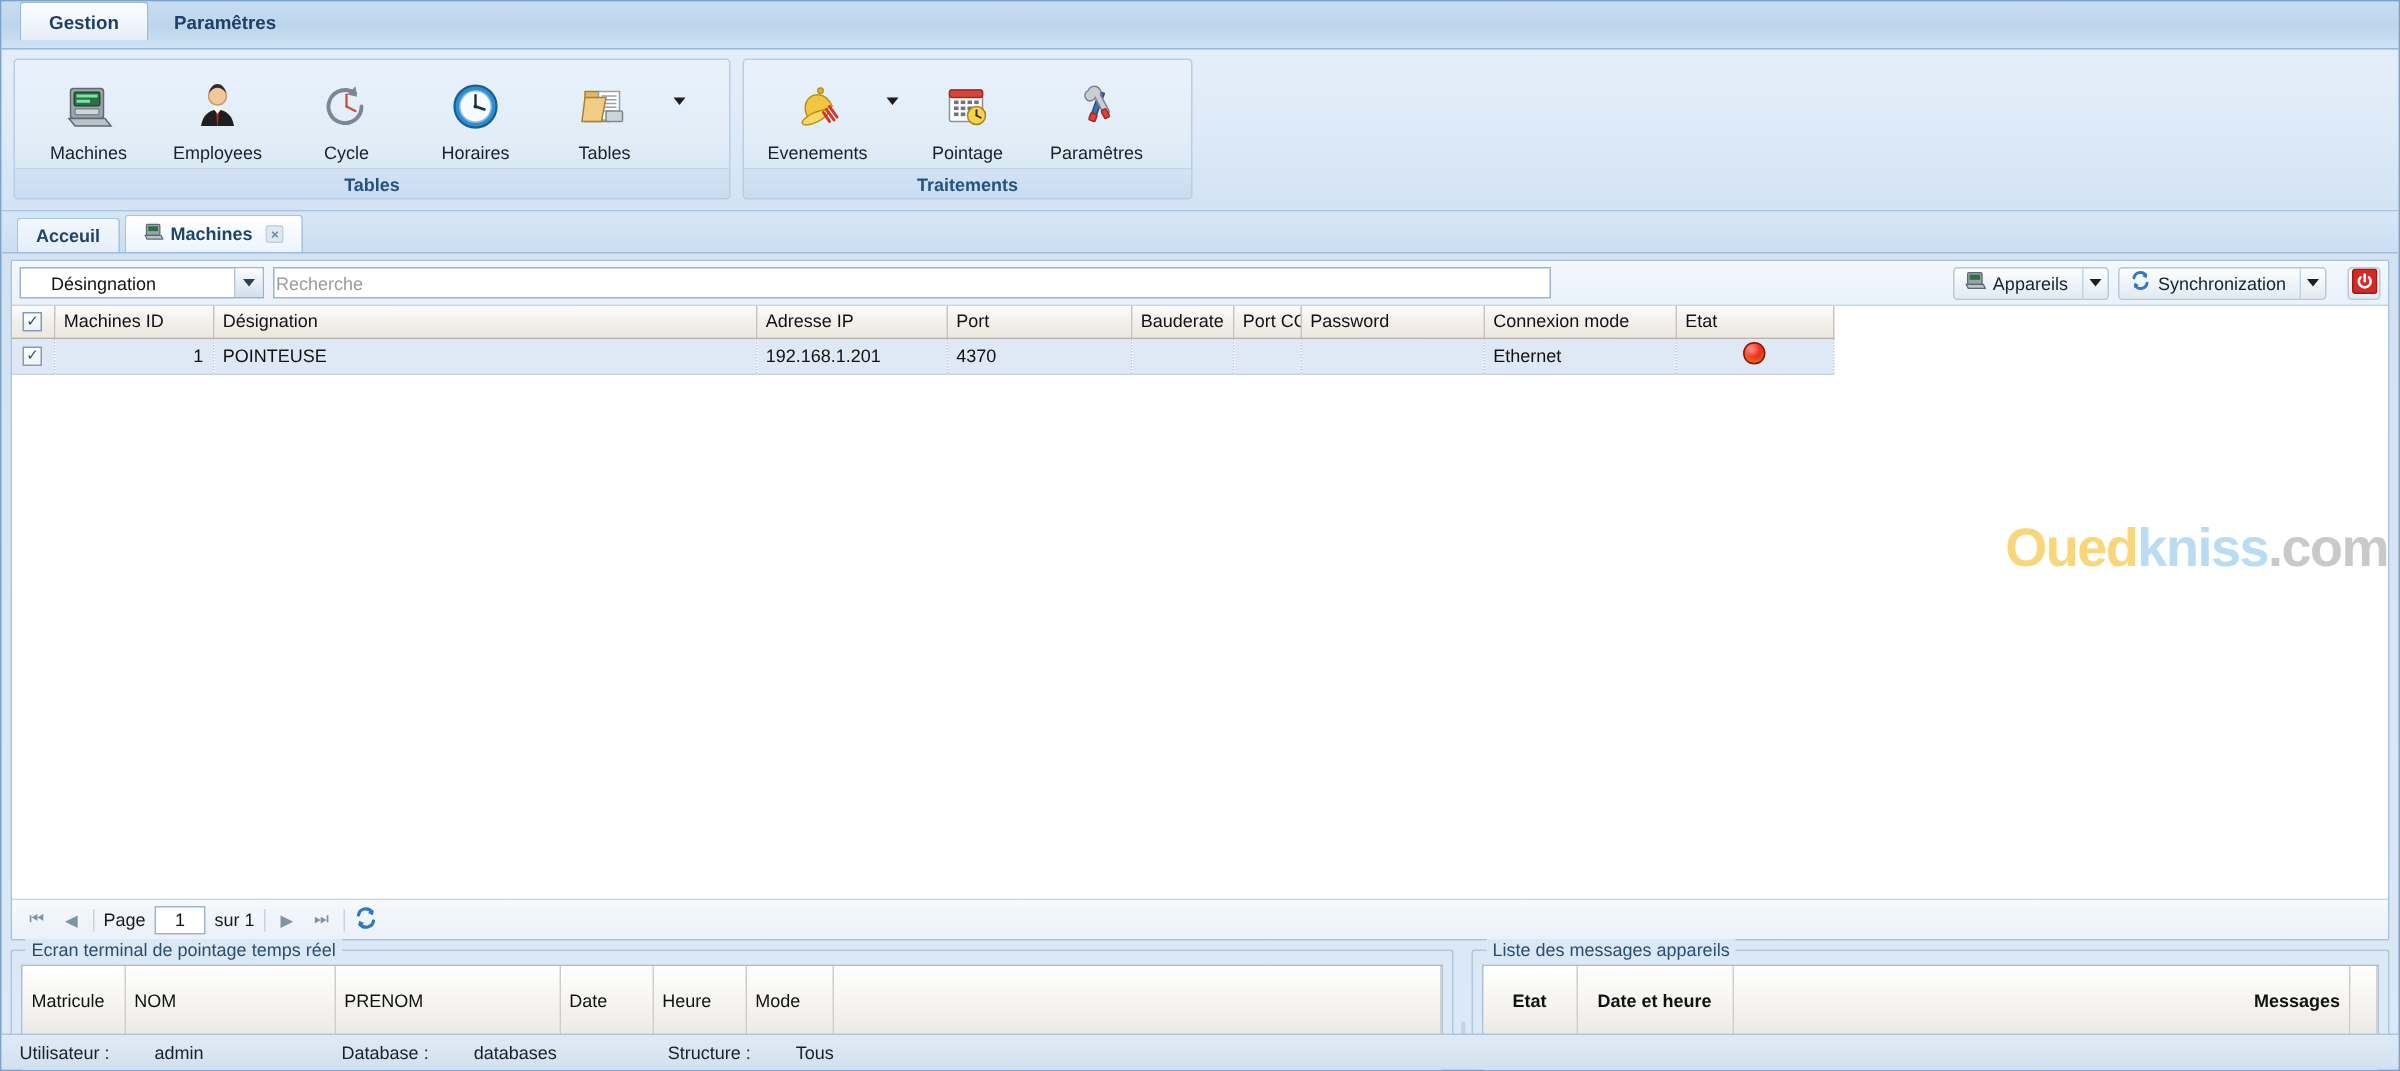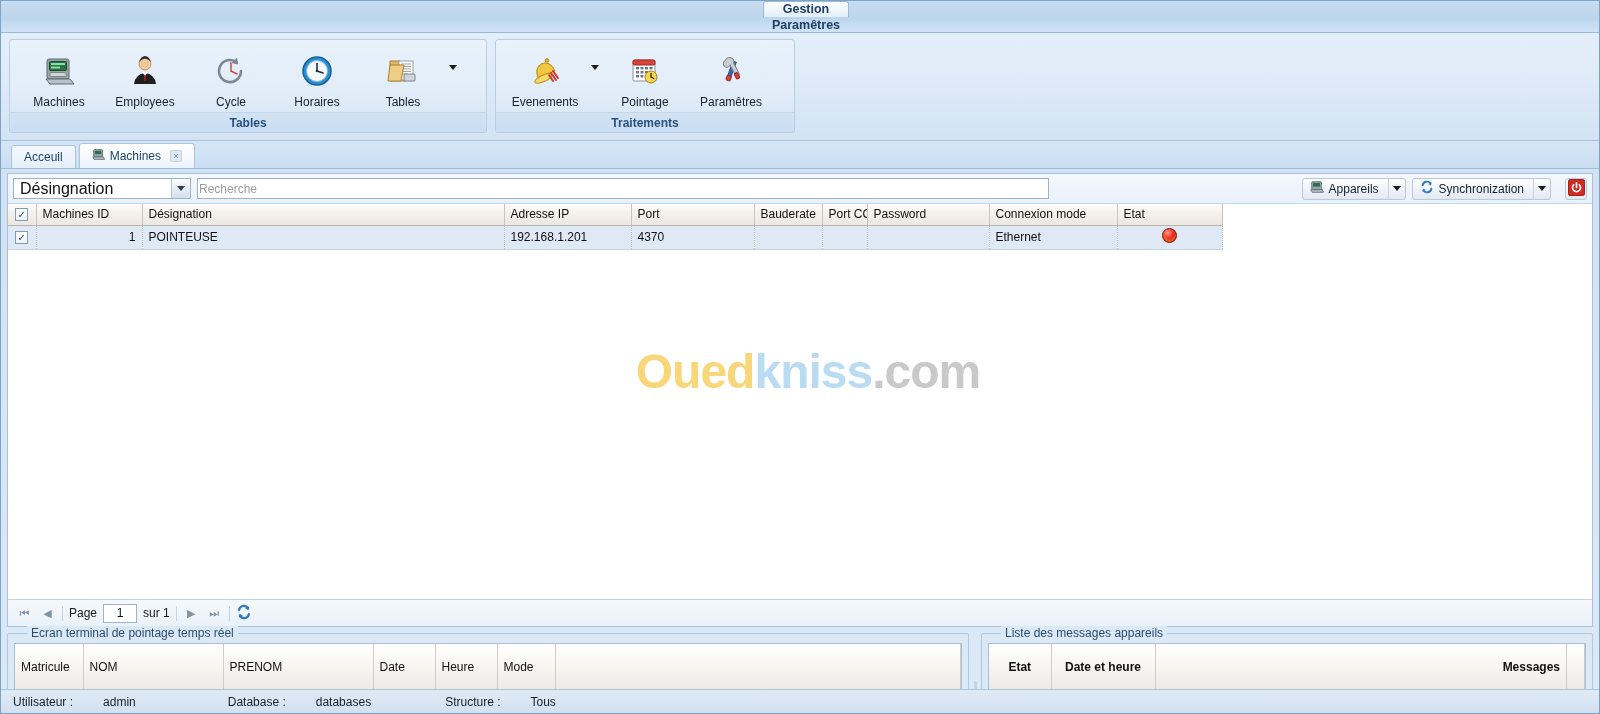--- a/index.html
+++ b/index.html
@@ -21,22 +21,21 @@
   }
 
   
   .ribbon-tabstrip {
     position: relative;
     height: 32px;
     padding-left: 12px;
     background: linear-gradient(to bottom, #c7dcf0 0%, #bdd5ec 55%, #cfe3f5 100%);
     border-bottom: 1px solid #9ab8d6;
     display: flex;
-    align-items: center;
-    flex-direction: column;
+    align-items: flex-start;
   }
   .rtab {
     height: 26px;
     min-width: 86px;
     padding: 0 16px;
     display: flex; align-items: center; justify-content: center;
     font-size: 12.5px;
     font-weight: bold;
     color: #1f3f66;
     border: 1px solid transparent;
@@ -117,21 +116,21 @@
     height: 28px;
     padding-left: 10px;
     display: flex; align-items: flex-end;
     background: linear-gradient(to bottom, #d7e6f6 0%, #cadef2 100%);
     border-bottom: 1px solid #9fbcd9;
   }
   .dtab {
     height: 23px;
     padding: 0 12px;
     display: flex; align-items: center; gap: 5px;
-    font-size: 12px; font-weight: normal; color: #1f4469;
+    font-size: 12px; font-weight: bold; color: #1f4469;
     border: 1px solid #a9c4de;
     border-bottom: none;
     border-radius: 3px 3px 0 0;
     background: linear-gradient(to bottom, #f3f8fd 0%, #e5eef9 100%);
     margin-right: 3px;
     cursor: default;
   }
   .dtab.active {
     background: linear-gradient(to bottom, #ffffff 0%, #f6fafe 55%, #eaf3fc 100%);
     height: 25px;
@@ -157,26 +156,26 @@
     flex-direction: column;
   }
   .searchbar {
     height: 30px;
     padding: 4px 5px;
     display: flex; align-items: center; gap: 6px;
     background: linear-gradient(to bottom, #f4f8fc 0%, #e9f1fa 100%);
     border-bottom: 1px solid #c2d5e7;
   }
   .combo {
-    width: 178px; height: 21px;
+    width: 163px; height: 21px;
     display: flex; align-items: center;
     border: 1px solid #9bb4cc;
     background: #ffffff;
-    font-size: 16px;
-    padding-left: 6px;
+    font-size: 12px;
+    padding-left: 20px;
     position: relative;
   }
   .combo .val { flex: 1; color: #111; }
   .combo .arrowbtn {
     width: 19px; height: 19px;
     display: flex; align-items: center; justify-content: center;
     background: linear-gradient(to bottom, #fdfefe 0%, #e7eef6 50%, #d2dfec 100%);
     border-left: 1px solid #b4c6d8;
   }
   .searchinput {
@@ -262,22 +261,22 @@
     width: 15px; height: 15px; border-radius: 50%;
     display: inline-block;
     background: radial-gradient(circle at 35% 28%, #ff9a8a 0%, #ef2f20 45%, #a60d08 100%);
     border: 1px solid #8d1208;
     box-shadow: inset 0 -2px 3px rgba(255,180,60,.55);
   }
   .watermark {
     position: absolute;
     left: 16px; right: 0;
     top: 140px;
-    text-align: center;
-    font-size: 48px;
+    text-align: right;
+    font-size: 36px;
     font-weight: bold;
     letter-spacing: -1px;
     pointer-events: none;
     user-select: none;
   }
   .watermark .w1 { color: #f7d77a; }
   .watermark .w2 { color: #b9dcf2; }
   .watermark .w3 { color: #c9c9c9; }
 
   
@@ -314,21 +313,21 @@
   }
   .gbox {
     position: relative;
     border: 1px solid #b3c8dc;
     border-radius: 2px;
     padding: 9px 6px 6px 6px;
     background: transparent;
   }
   .gbox > .legend {
     position: absolute;
-    top: -8px; left: 19px;
+    top: -8px; left: 9px;
     padding: 0 4px;
     font-size: 12px;
     color: #2c4c6e;
     background: linear-gradient(to bottom, #dbe8f6 0%, #dbe8f6 100%);
   }
   .panel-left { width: 962px; }
   .splitter {
     width: 12px;
     display: flex; align-items: center; justify-content: center;
   }

